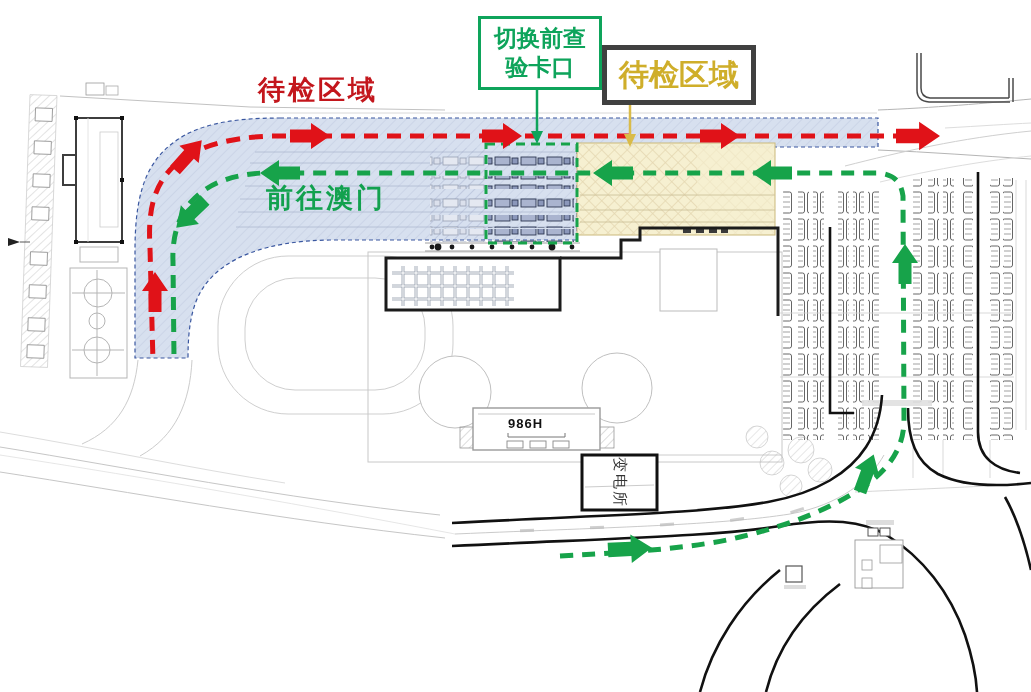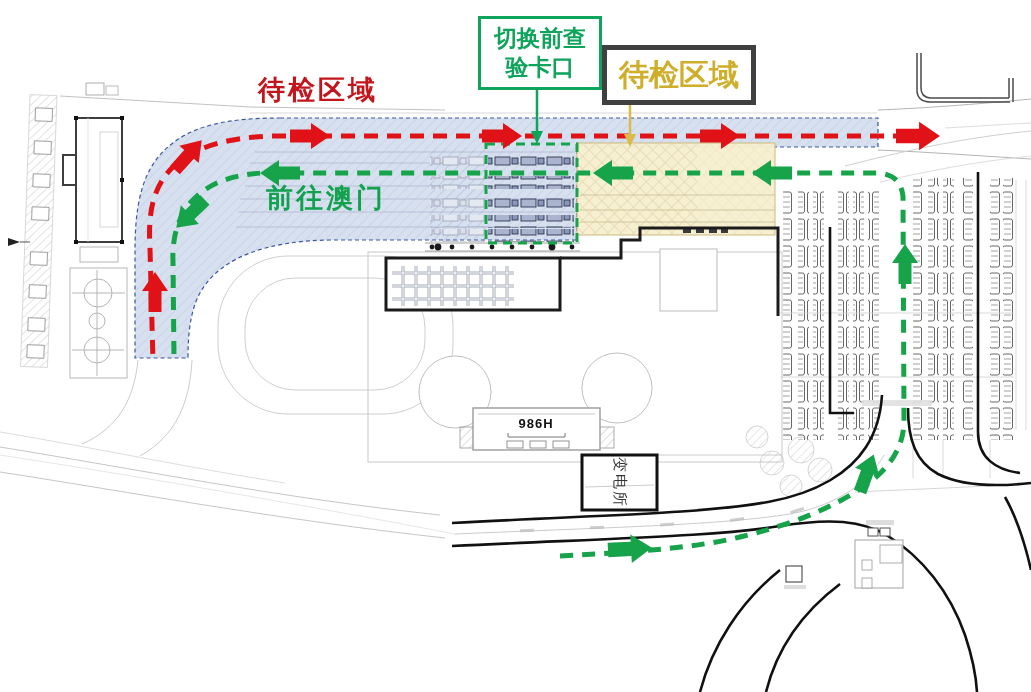--- a/index.html
+++ b/index.html
@@ -7,21 +7,21 @@
          font-family:"Liberation Sans",sans-serif;}
   #plan{position:absolute;left:0;top:0;}
   .lbl{position:absolute;white-space:nowrap;}
   .callout{background:#fff;text-align:center;font-weight:bold;line-height:1.25;}
   #callout-checkpoint{left:478px;top:16px;width:100px;padding:5px 9px;
      border:3px solid #0ea45b;color:#0ea45b;font-size:23px;white-space:normal;}
   #callout-waiting{left:602px;top:45px;padding:6px 12px;
      border:5px solid #404040;color:#cfae2a;font-size:30px;}
   #lbl-hengqin{left:258px;top:72px;color:#c3161c;font-size:27px;font-weight:bold;letter-spacing:3px;}
   #lbl-macau{left:266px;top:180px;color:#12a14e;font-size:27px;font-weight:bold;letter-spacing:3px;}
-  #lbl-986h{left:508px;top:416px;width:56px;text-align:center;color:#111;
+  #lbl-986h{left:508px;top:416px;width:56px;color:#111;
      font-size:13px;font-weight:bold;letter-spacing:1px;}
   #lbl-substation{left:582px;top:455px;width:75px;height:55px;display:flex;
      align-items:center;justify-content:center;}
   #lbl-substation span{transform:rotate(90deg);font-size:15px;color:#333;letter-spacing:2px;}
 </style>
 </head>
 <body>
 
 <div id="stage">
 

